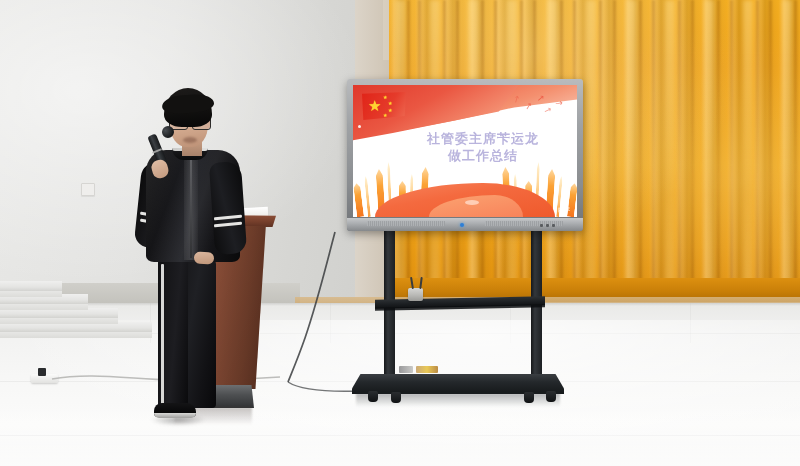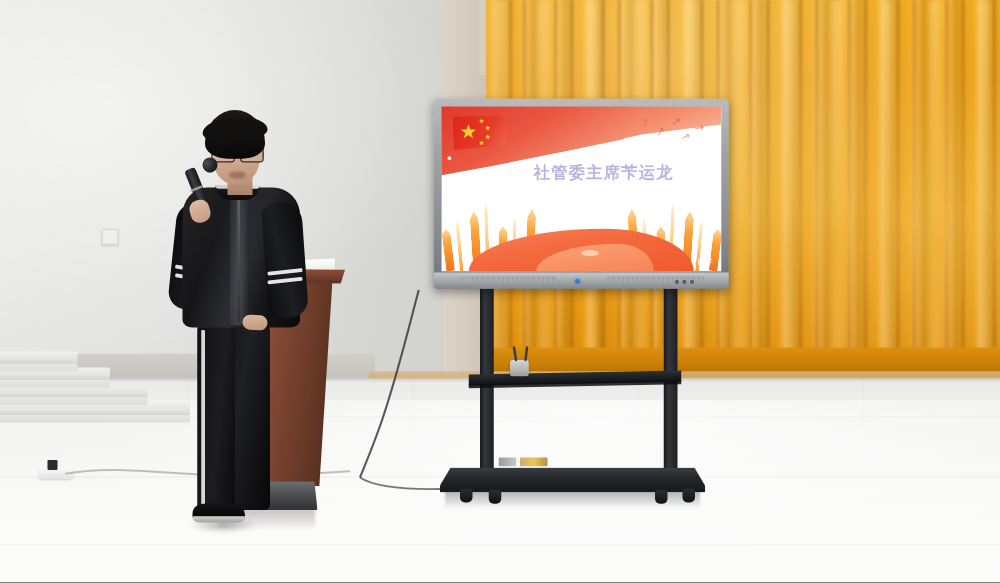--- a/index.html
+++ b/index.html
@@ -554,20 +554,21 @@
         <div class="birds" id="birds">
             <span class="bird" style="left: 2px; top: 2px; transform: rotate(-28deg); opacity: 0.55;">↗</span>
             <span class="bird" style="left: 14px; top: 9px; transform: rotate(-12deg); opacity: 0.7;">↗</span>
             <span class="bird" style="left: 26px; top: 1px; transform: rotate(4deg); opacity: 0.85;">↗</span>
             <span class="bird" style="left: 33px; top: 13px; transform: rotate(20deg); opacity: 0.55;">↗</span>
             <span class="bird" style="left: 44px; top: 6px; transform: rotate(36deg); opacity: 0.7;">↗</span>
           </div>
 
         <div class="slide-title">
           <div class="l1">社管委主席苄运龙</div>
+          <div class="l2">做工作总结</div>
         </div>
 
         <div class="rays left" id="rays-left">
             <div class="ray" style="left: 2px; height: 34px; transform: rotate(-7deg);"></div>
             <div class="ray thin" style="left: 13px; height: 41px; transform: rotate(-5.4deg);"></div>
             <div class="ray" style="left: 24px; height: 48px; transform: rotate(-3.8deg);"></div>
             <div class="ray thin" style="left: 35px; height: 55px; transform: rotate(-2.2deg);"></div>
             <div class="ray" style="left: 46px; height: 36px; transform: rotate(-0.6deg);"></div>
             <div class="ray thin" style="left: 57px; height: 43px; transform: rotate(1deg);"></div>
             <div class="ray" style="left: 68px; height: 50px; transform: rotate(2.6deg);"></div>

